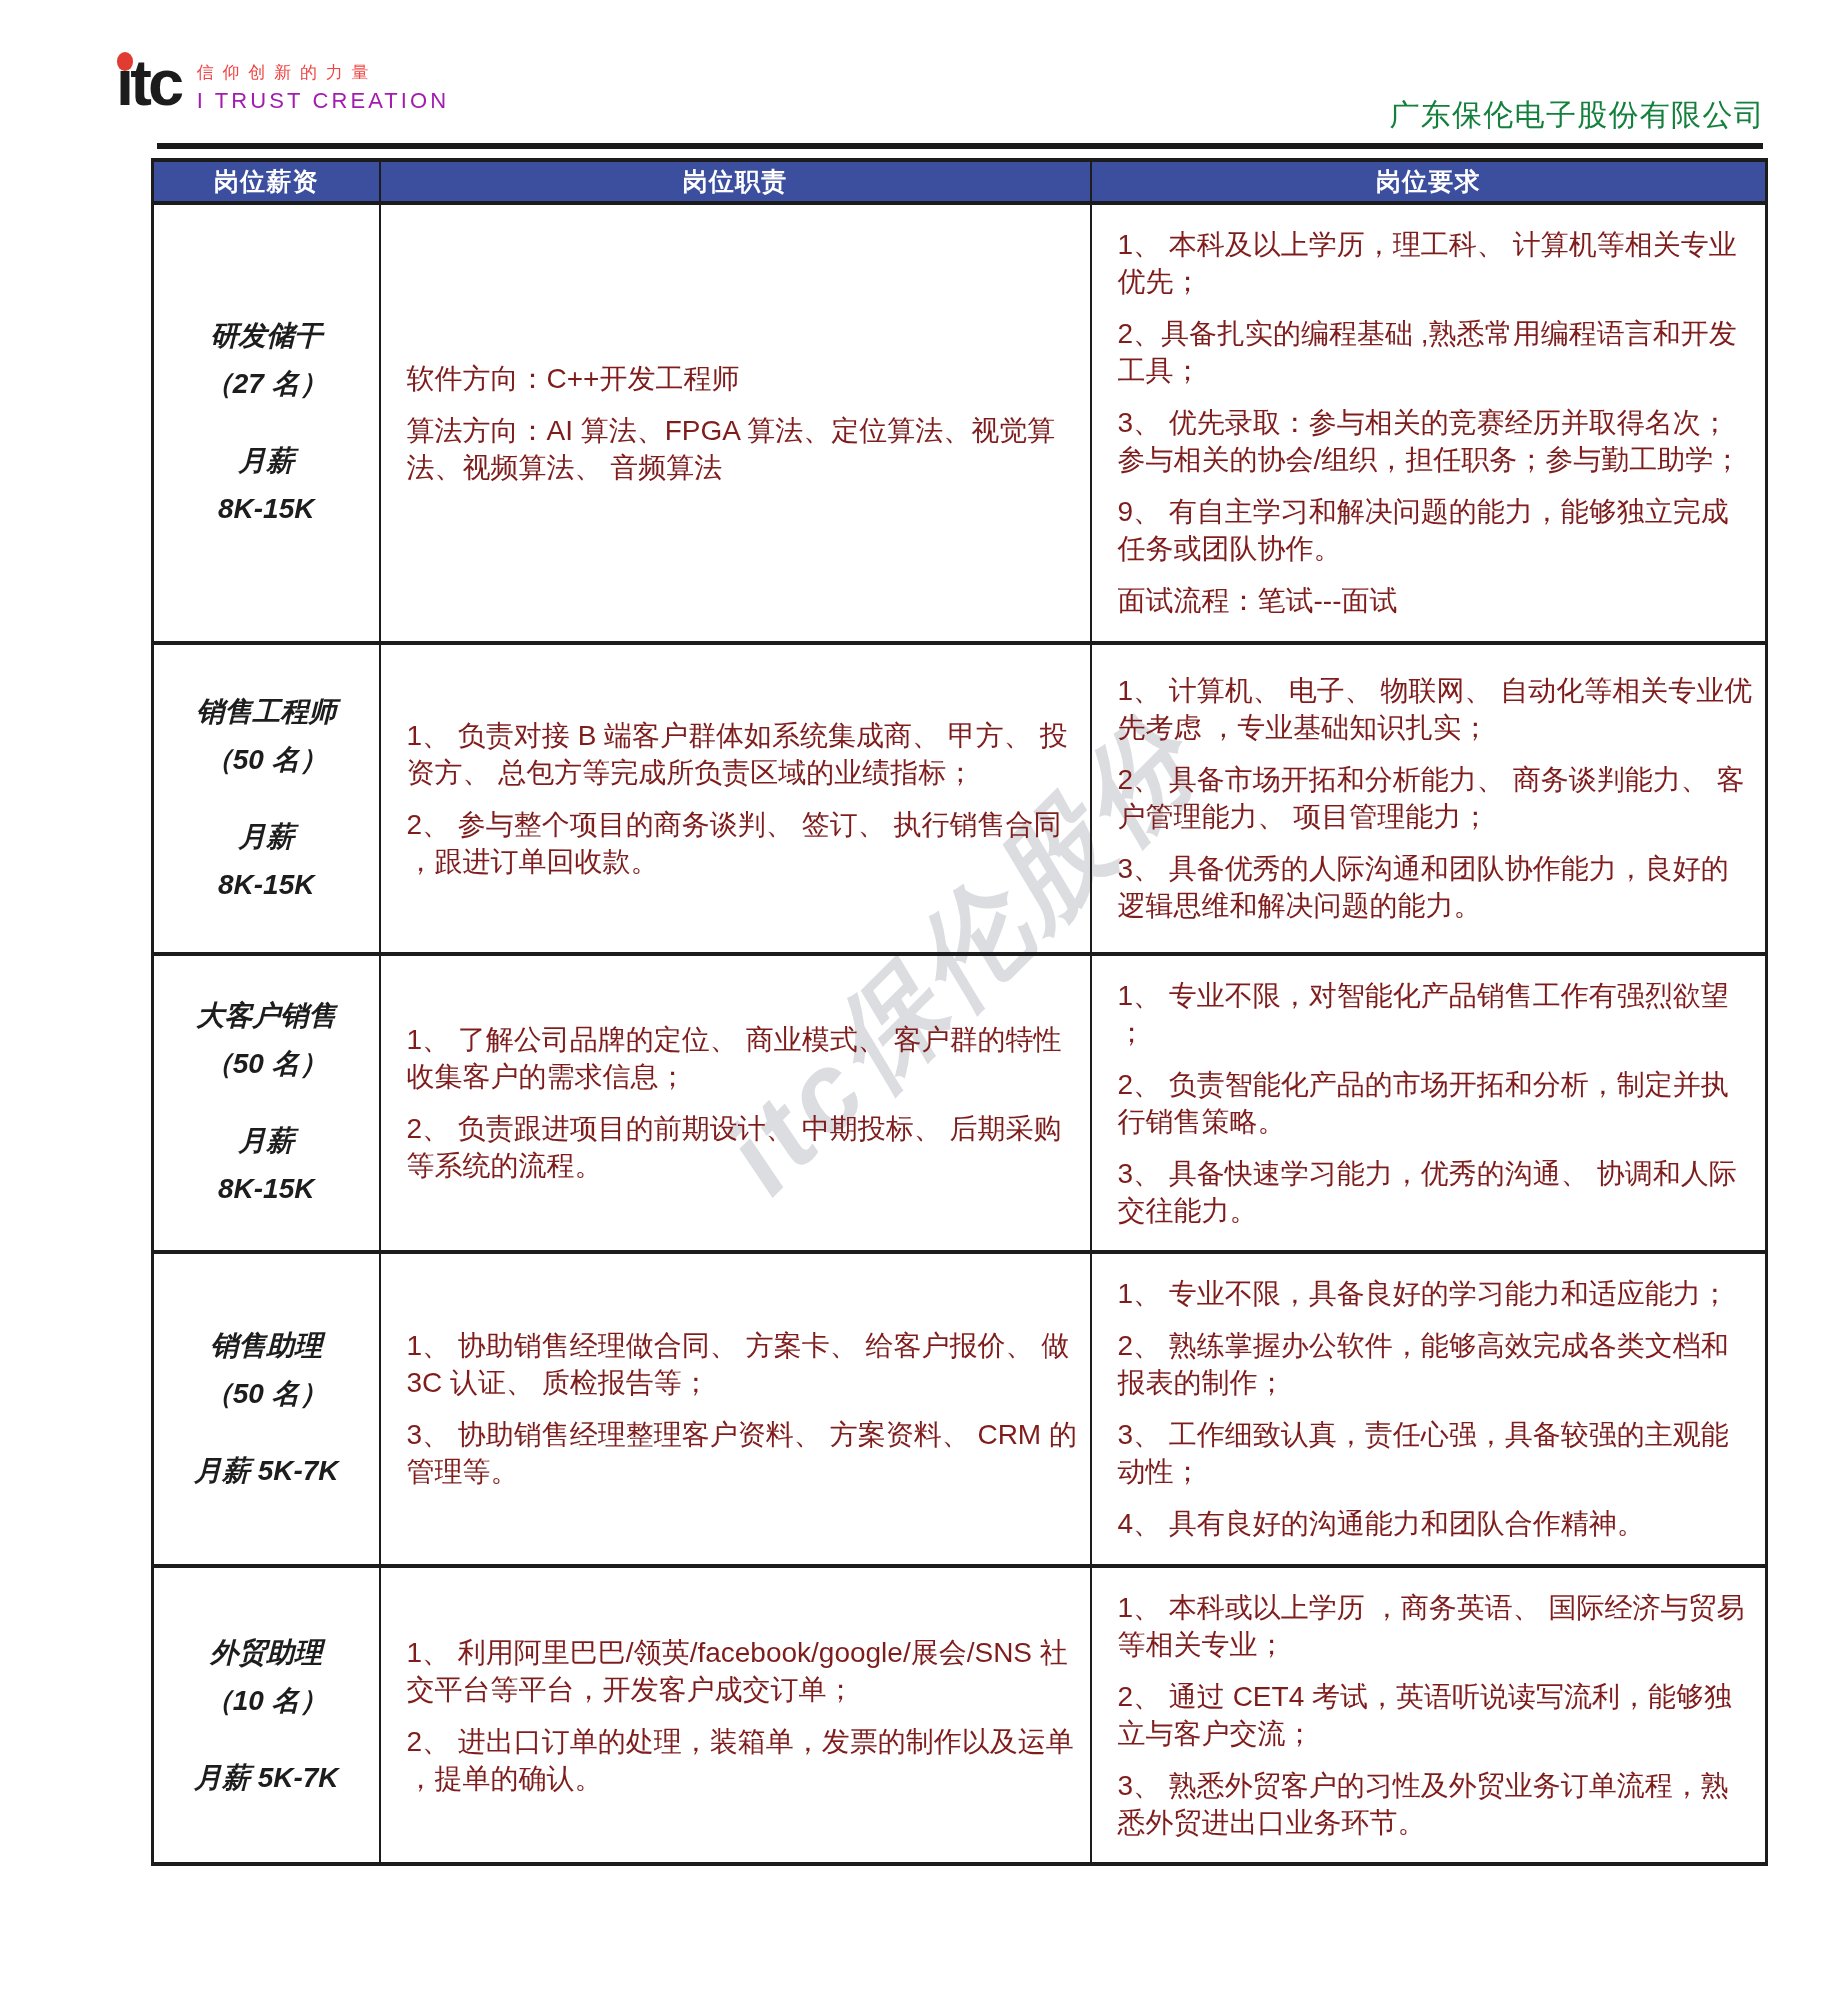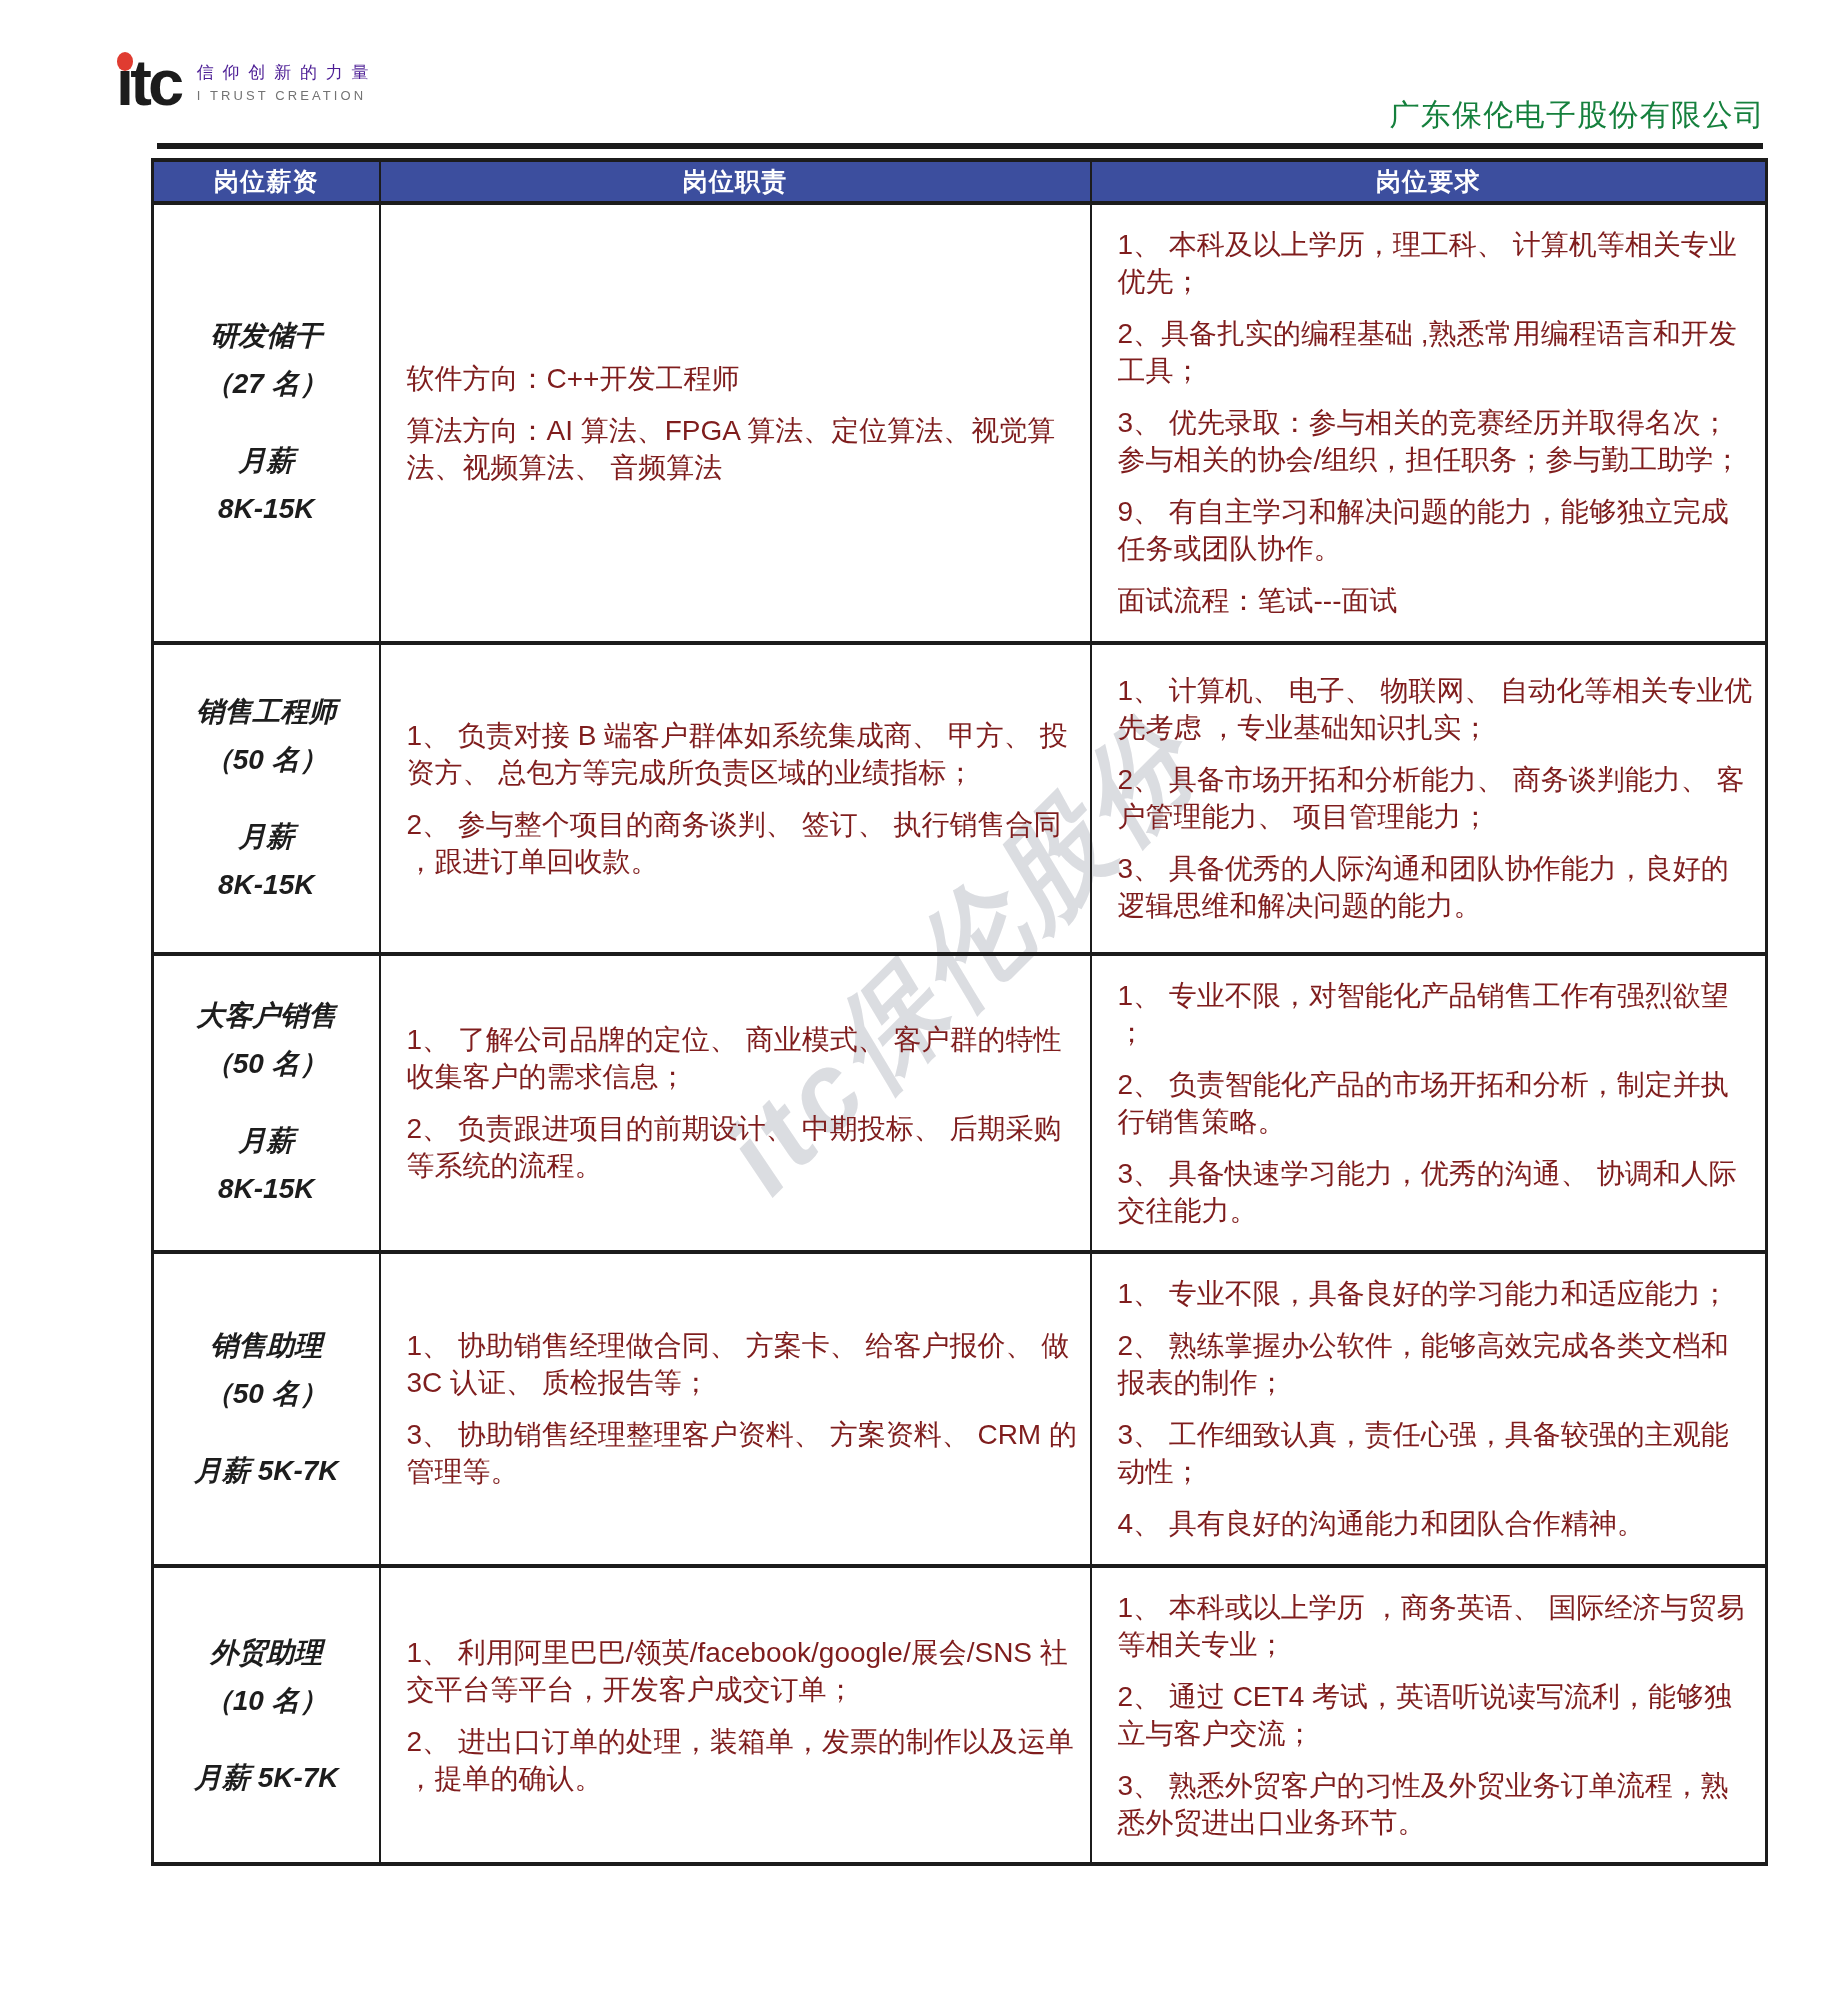--- a/index.html
+++ b/index.html
@@ -17,22 +17,22 @@
   .logo-itc{
     position:relative;
     font-size:65px;font-weight:800;letter-spacing:-3.8px;line-height:1;
     color:#1c1c1c;
   }
   .logo-dot{
     position:absolute;left:0.6px;top:1.9px;width:16.3px;height:19px;
     background:#e03c31;border-radius:50%;
   }
   .logo-tag{margin-left:16.3px;margin-top:11.3px;}
-  .tag-cn{font-size:17px;color:#4c1d95;letter-spacing:8.8px;white-space:nowrap;}
-  .tag-en{font-size:13px;color:#737373;letter-spacing:3.1px;margin-top:3.8px;white-space:nowrap;}
+  .tag-cn{font-size:17px;color:#ef4444;letter-spacing:8.8px;white-space:nowrap;}
+  .tag-en{font-size:22px;color:#a21caf;letter-spacing:3.1px;margin-top:3.8px;white-space:nowrap;}
   
   .company{
     position:absolute;right:113px;top:95px;
     font-size:30px;color:#15803d;letter-spacing:1.3px;white-space:nowrap;
   }
   .head-rule{
     position:absolute;left:121px;top:143px;width:1606px;height:5.6px;
     background:#1a1a1a;
   }
   

